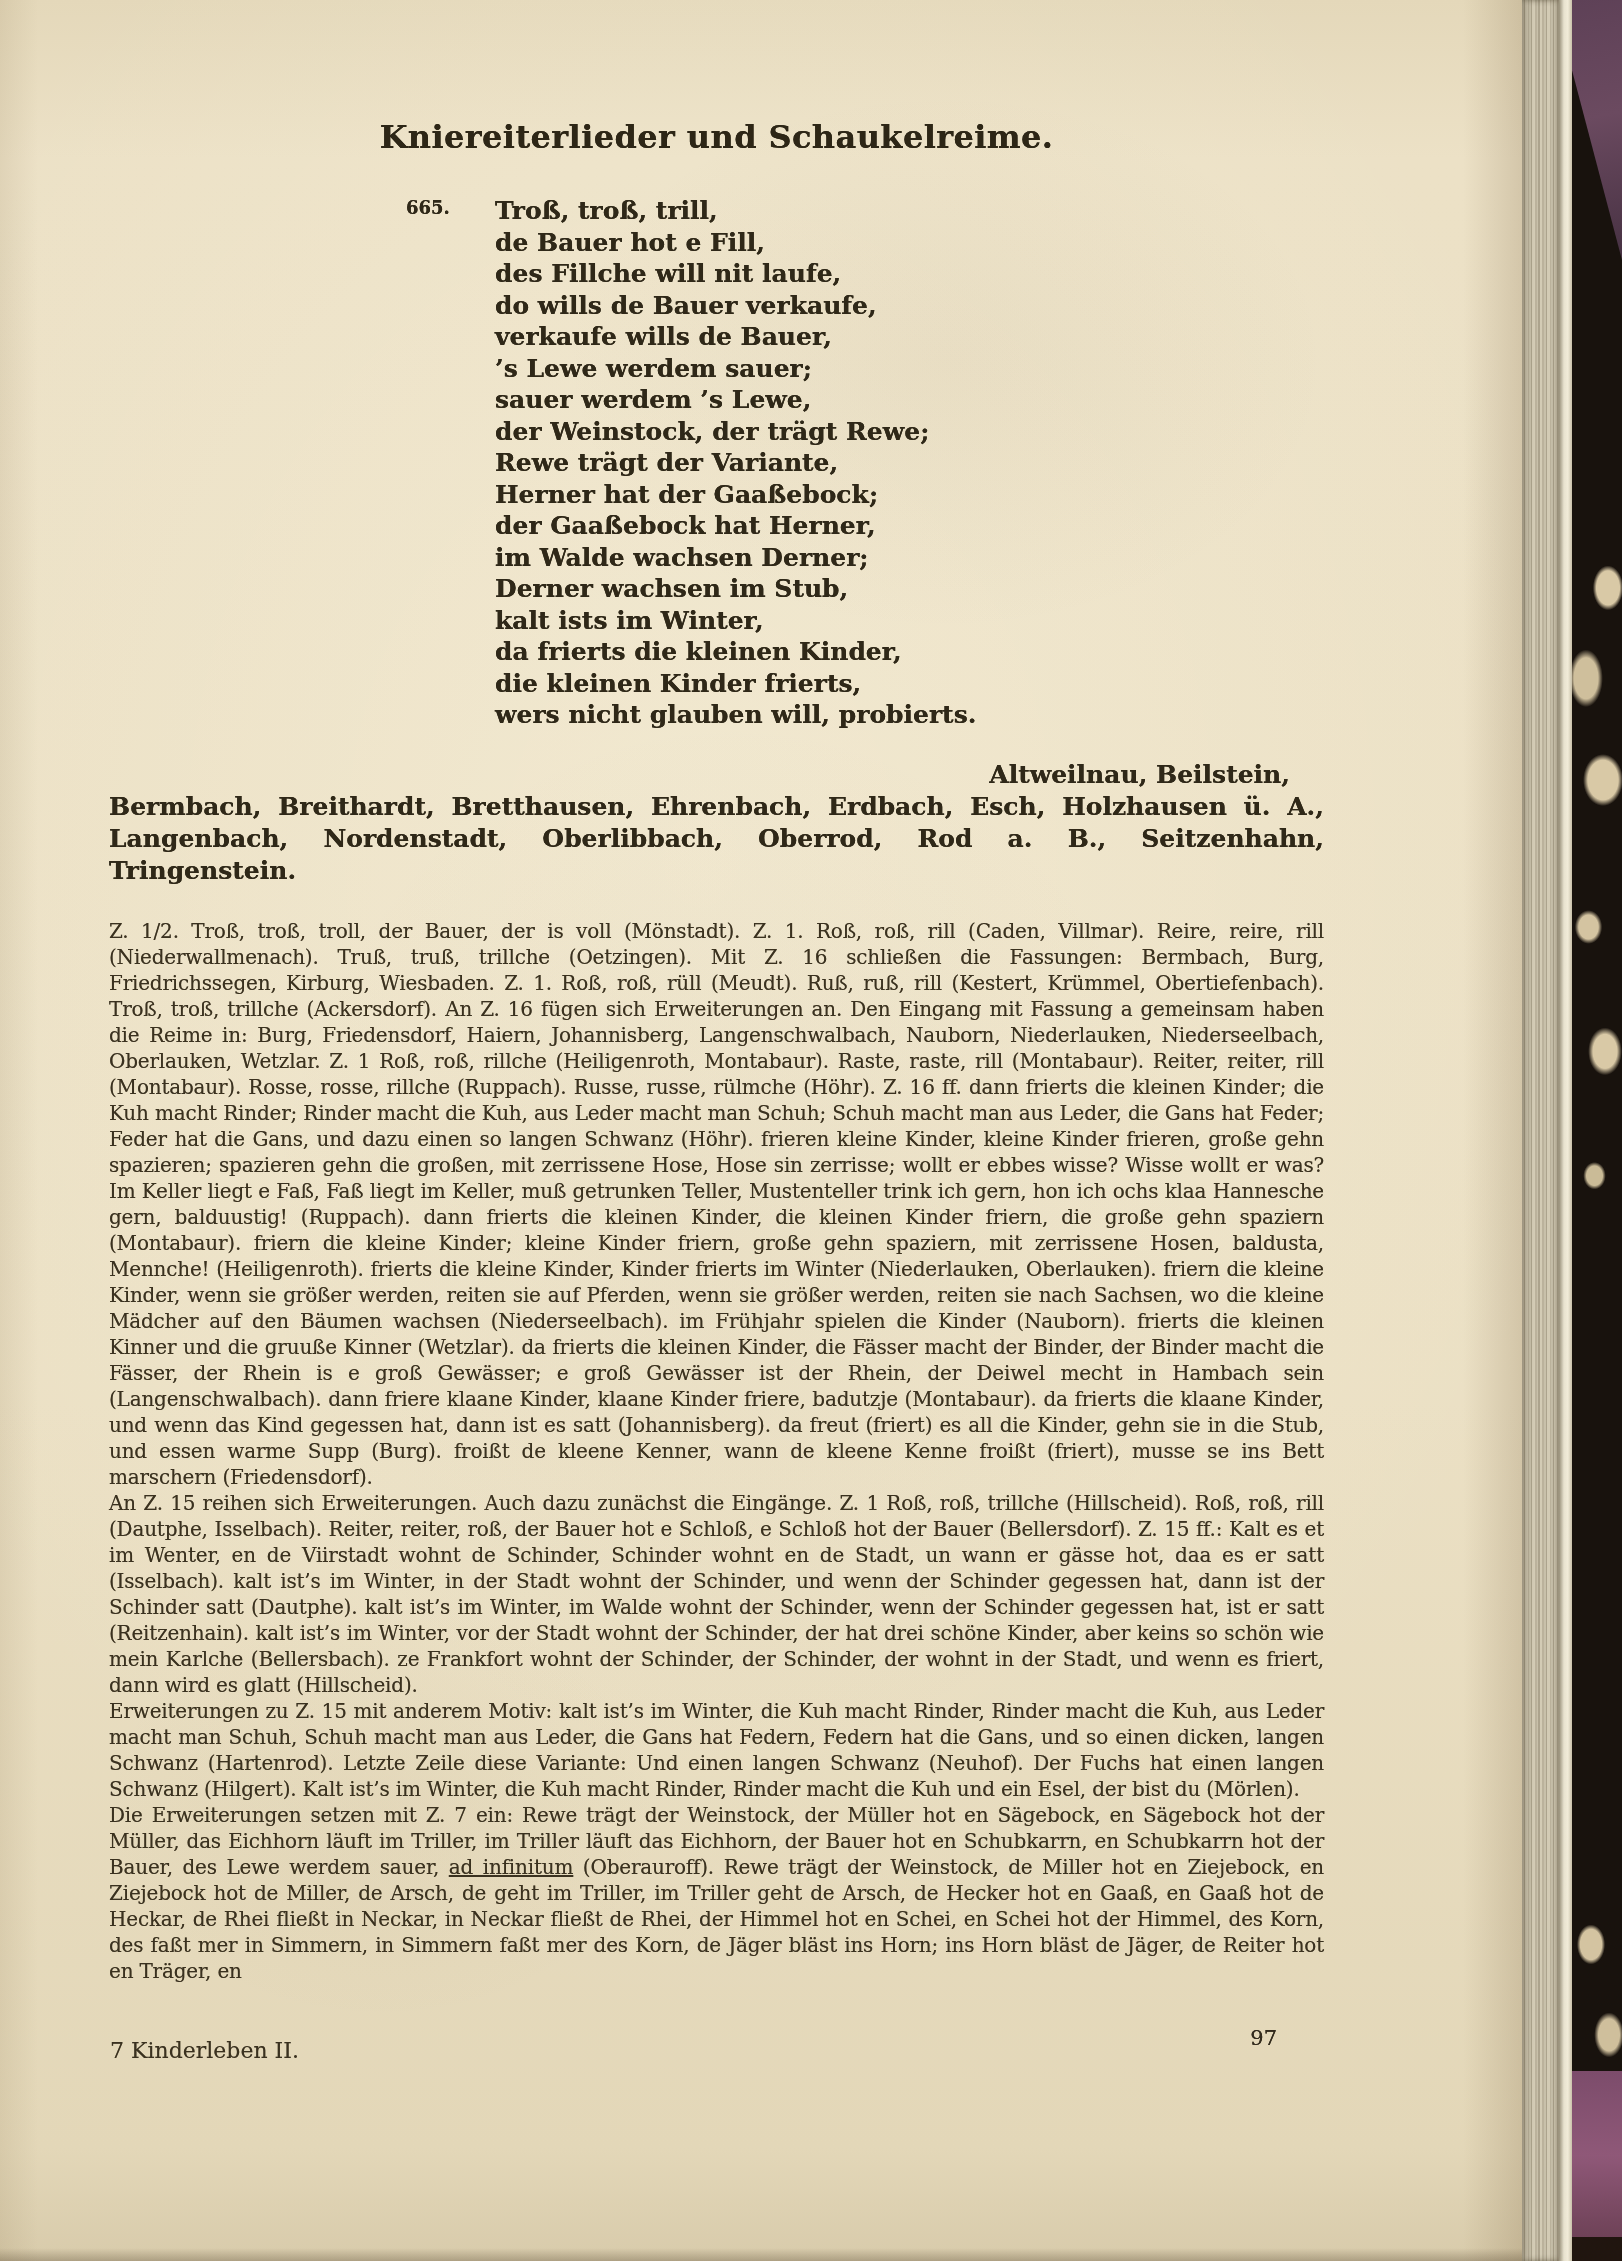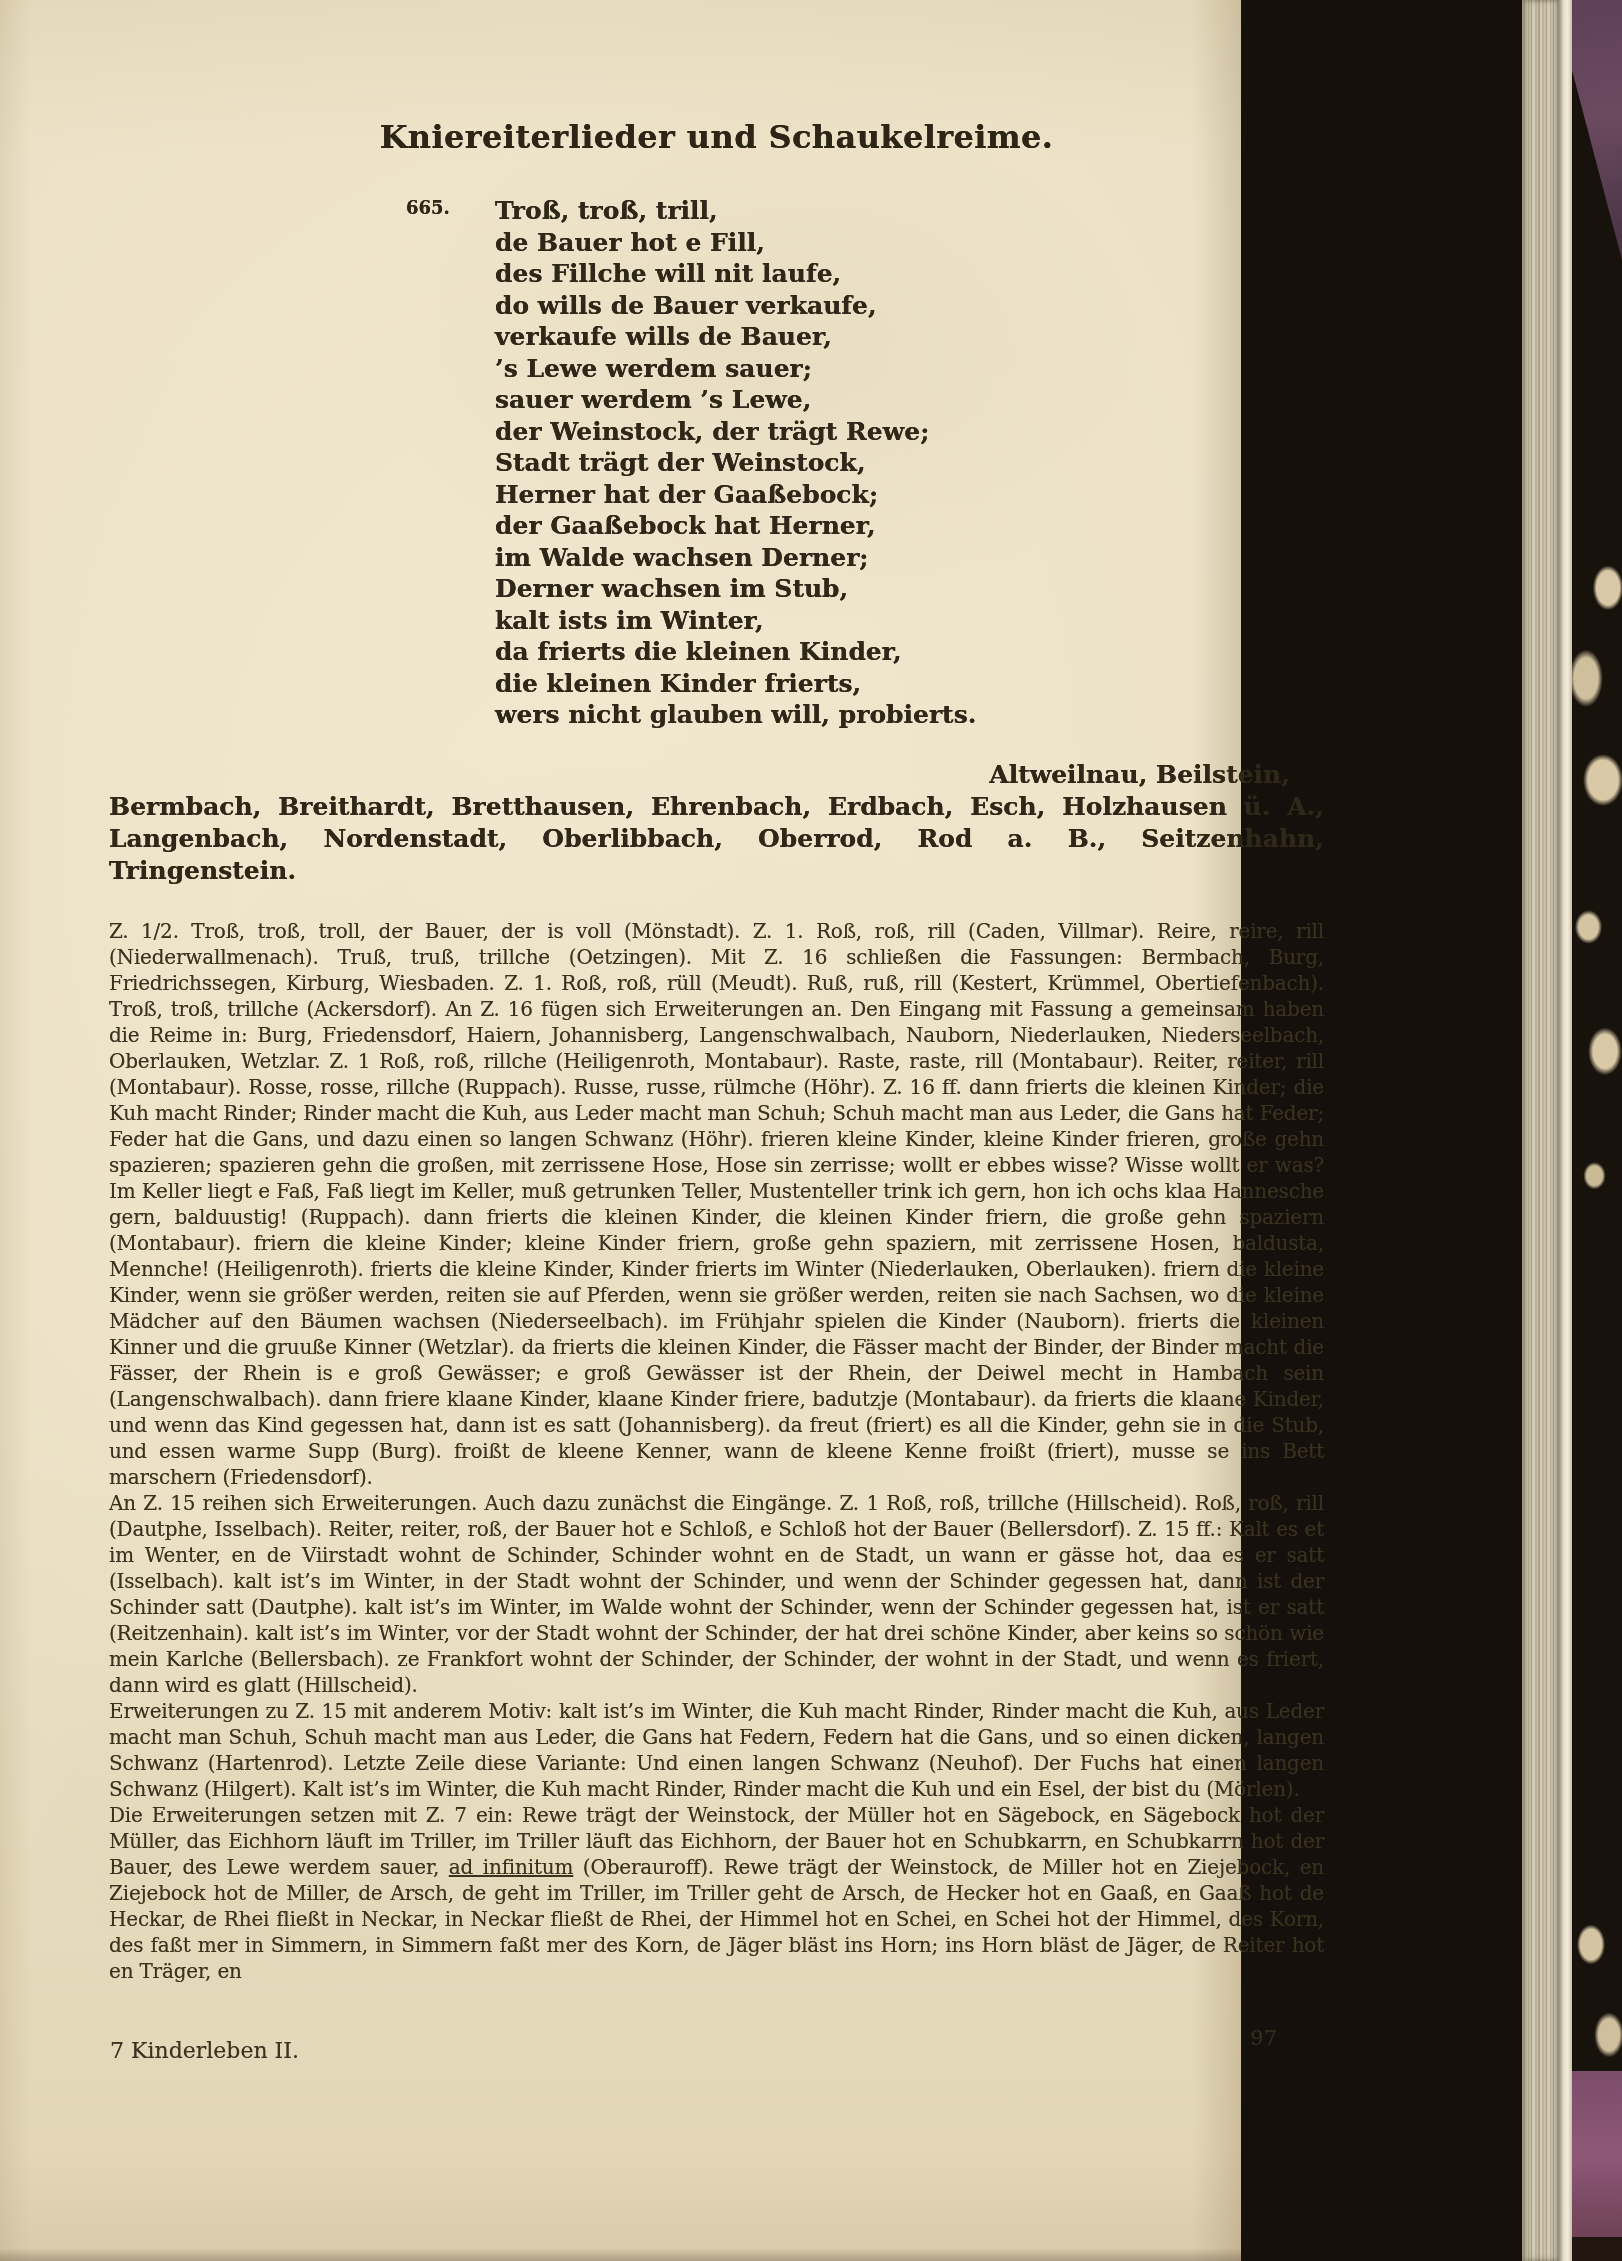--- a/index.html
+++ b/index.html
@@ -6,21 +6,21 @@
   body {
     width:1623px; height:2261px;
     position:relative;
     overflow:hidden;
     background:#15100c;
     font-family:"DejaVu Serif", serif;
   }
 
   
   .paper {
-    position:absolute; left:0; top:0; width:1241px; height:2261px;
+    position:absolute; left:0; top:0; width:1524px; height:2261px;
     background:
       linear-gradient(90deg, rgba(110,85,45,0.10) 0, rgba(110,85,45,0) 2.5%),
       linear-gradient(270deg, rgba(95,70,35,0.18) 0, rgba(95,70,35,0) 4%),
       radial-gradient(ellipse 1217px 1542px at 46% 38%, rgba(255,250,232,0.30), rgba(255,250,232,0) 75%),
       linear-gradient(180deg, #e4d8ba 0%, #ece1c6 7%, #ebe0c4 62%, #e3d7b8 95%, #d8cbab 100%),
       #e9dec2;
   }
   .paper::before { 
     content:''; position:absolute; inset:0; pointer-events:none;
     background:
@@ -127,21 +127,21 @@
     <div class="poem-number">665.</div>
     <div class="poem-lines">
         <div class="poem-line">Troß, troß, trill,</div>
         <div class="poem-line">de Bauer hot e Fill,</div>
         <div class="poem-line">des Fillche will nit laufe,</div>
         <div class="poem-line">do wills de Bauer verkaufe,</div>
         <div class="poem-line">verkaufe wills de Bauer,</div>
         <div class="poem-line">’s Lewe werdem sauer;</div>
         <div class="poem-line">sauer werdem ’s Lewe,</div>
         <div class="poem-line">der Weinstock, der trägt Rewe;</div>
-        <div class="poem-line">Stadt trägt der Weinstock,</div>
+        <div class="poem-line">Rewe trägt der Variante,</div>
         <div class="poem-line">Herner hat der Gaaßebock;</div>
         <div class="poem-line">der Gaaßebock hat Herner,</div>
         <div class="poem-line">im Walde wachsen Derner;</div>
         <div class="poem-line">Derner wachsen im Stub,</div>
         <div class="poem-line">kalt ists im Winter,</div>
         <div class="poem-line">da frierts die kleinen Kinder,</div>
         <div class="poem-line">die kleinen Kinder frierts,</div>
         <div class="poem-line">wers nicht glauben will, probierts.</div>
       </div>
   </div>

